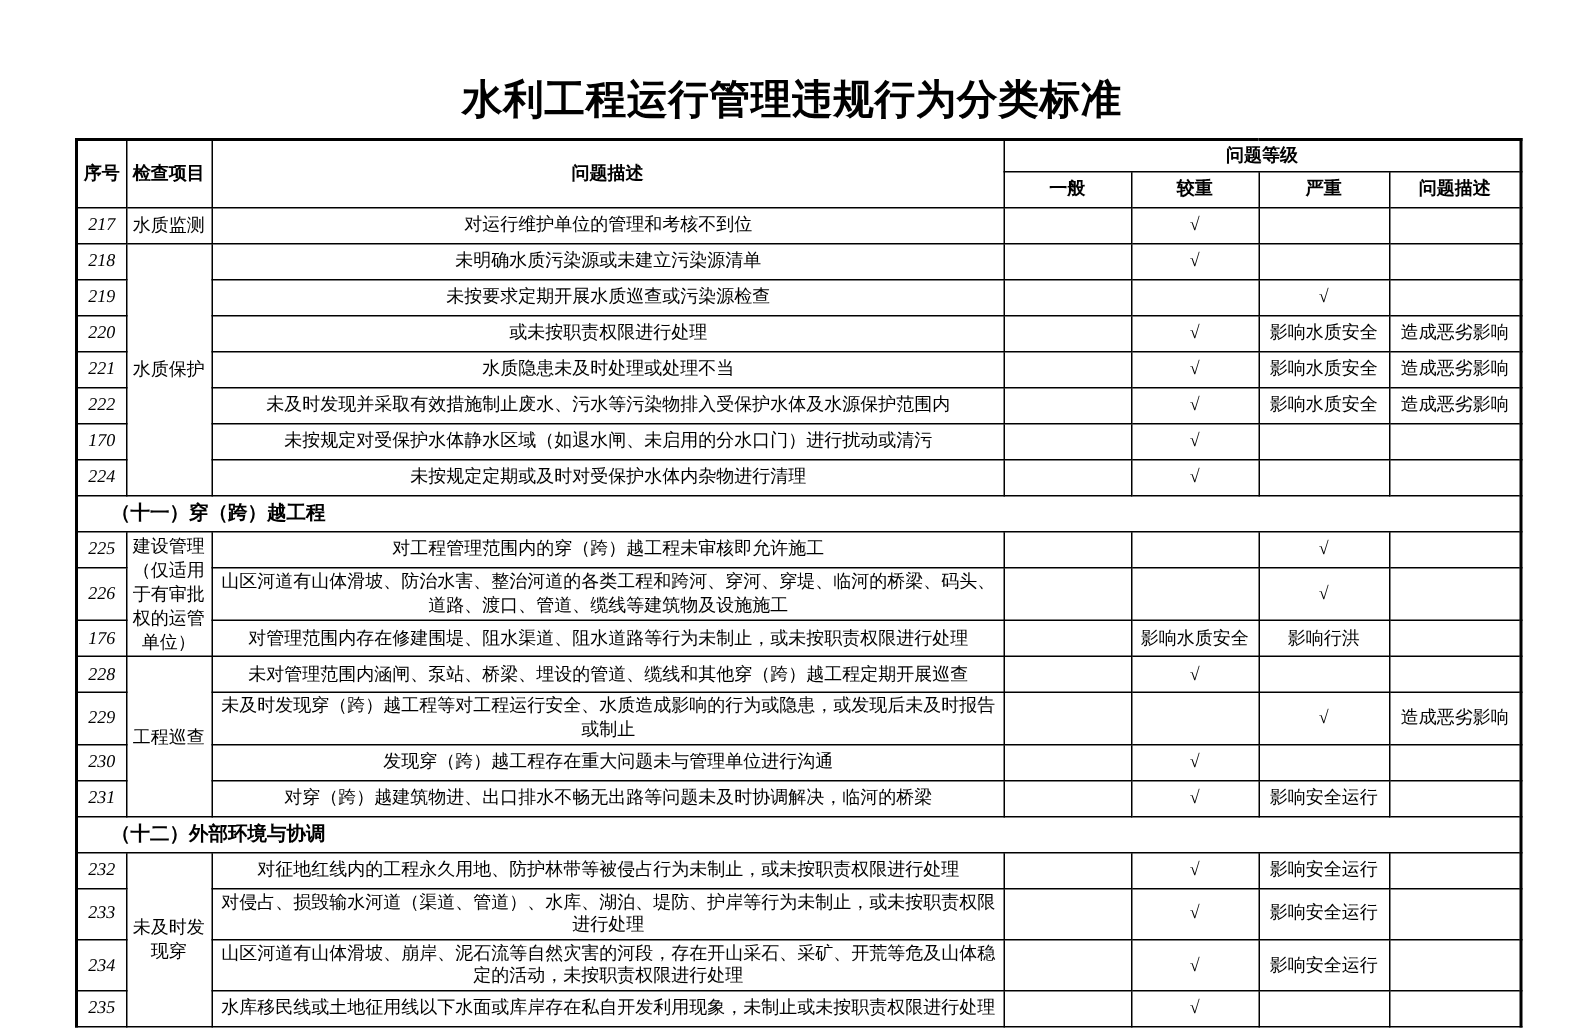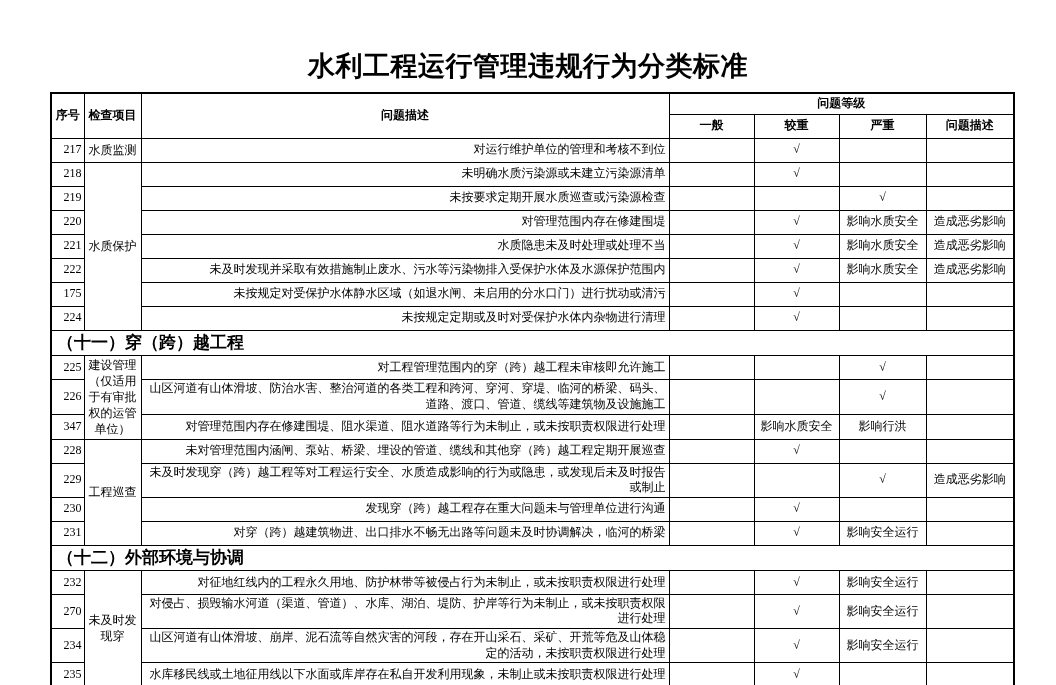--- a/index.html
+++ b/index.html
@@ -44,30 +44,30 @@
     overflow: hidden;
   }
   .main-table thead th {
     font-family: Liberation Sans, sans-serif;
     font-weight: bold;
     text-align: center;
   }
   .main-table thead tr.h-top { height: 21px; }
   .main-table thead tr.h-sub { height: 24px; }
   .main-table tbody tr { height: 24px; }
-  td.c-no   { text-align: right; }
+  td.c-no   { text-align: center; font-style: italic; }
   td.c-item { text-align: center; line-height: 1.35; }
-  td.c-desc { text-align: right; padding-left: 4px; padding-right: 3px; }
+  td.c-desc { text-align: center; padding-left: 4px; padding-right: 3px; }
   td.c-grade { text-align: center; }
   td.c-section {
     font-family: "Liberation Sans", "DejaVu Sans", sans-serif;
     font-weight: bold;
-    font-size: 17px;
+    font-size: 13px;
     text-align: left;
-    padding-left: 5px;
+    padding-left: 22px;
   }
 </style>
 </head>
 <body>
 
 <div class="page">
 
   <h1 class="doc-title">水利工程运行管理违规行为分类标准</h1>
 
   <table class="main-table">
@@ -116,21 +116,21 @@
         <tr>
           <td class="c-no">219</td>
           <td class="c-desc">未按要求定期开展水质巡查或污染源检查</td>
           <td class="c-grade"></td>
           <td class="c-grade"></td>
           <td class="c-grade">√</td>
           <td class="c-grade"></td>
         </tr>
         <tr>
           <td class="c-no">220</td>
-          <td class="c-desc">对管理范围内存在修建围堤</td>
+          <td class="c-desc">或未按职责权限进行处理</td>
           <td class="c-grade"></td>
           <td class="c-grade">√</td>
           <td class="c-grade">影响水质安全</td>
           <td class="c-grade">造成恶劣影响</td>
         </tr>
         <tr>
           <td class="c-no">221</td>
           <td class="c-desc">水质隐患未及时处理或处理不当</td>
           <td class="c-grade"></td>
           <td class="c-grade">√</td>
@@ -139,21 +139,21 @@
         </tr>
         <tr>
           <td class="c-no">222</td>
           <td class="c-desc">未及时发现并采取有效措施制止废水、污水等污染物排入受保护水体及水源保护范围内</td>
           <td class="c-grade"></td>
           <td class="c-grade">√</td>
           <td class="c-grade">影响水质安全</td>
           <td class="c-grade">造成恶劣影响</td>
         </tr>
         <tr>
-          <td class="c-no">175</td>
+          <td class="c-no">170</td>
           <td class="c-desc">未按规定对受保护水体静水区域（如退水闸、未启用的分水口门）进行扰动或清污</td>
           <td class="c-grade"></td>
           <td class="c-grade">√</td>
           <td class="c-grade"></td>
           <td class="c-grade"></td>
         </tr>
         <tr>
           <td class="c-no">224</td>
           <td class="c-desc">未按规定定期或及时对受保护水体内杂物进行清理</td>
           <td class="c-grade"></td>
@@ -175,21 +175,21 @@
         </tr>
         <tr>
           <td class="c-no">226</td>
           <td class="c-desc">山区河道有山体滑坡、防治水害、整治河道的各类工程和跨河、穿河、穿堤、临河的桥梁、码头、道路、渡口、管道、缆线等建筑物及设施施工</td>
           <td class="c-grade"></td>
           <td class="c-grade"></td>
           <td class="c-grade">√</td>
           <td class="c-grade"></td>
         </tr>
         <tr>
-          <td class="c-no">347</td>
+          <td class="c-no">176</td>
           <td class="c-desc">对管理范围内存在修建围堤、阻水渠道、阻水道路等行为未制止，或未按职责权限进行处理</td>
           <td class="c-grade"></td>
           <td class="c-grade">影响水质安全</td>
           <td class="c-grade">影响行洪</td>
           <td class="c-grade"></td>
         </tr>
         <tr>
           <td class="c-no">228</td>
           <td class="c-item" rowspan="4">工程巡查</td>
           <td class="c-desc">未对管理范围内涵闸、泵站、桥梁、埋设的管道、缆线和其他穿（跨）越工程定期开展巡查</td>
@@ -228,21 +228,21 @@
         <tr>
           <td class="c-no">232</td>
           <td class="c-item" rowspan="4">未及时发现穿</td>
           <td class="c-desc">对征地红线内的工程永久用地、防护林带等被侵占行为未制止，或未按职责权限进行处理</td>
           <td class="c-grade"></td>
           <td class="c-grade">√</td>
           <td class="c-grade">影响安全运行</td>
           <td class="c-grade"></td>
         </tr>
         <tr>
-          <td class="c-no">270</td>
+          <td class="c-no">233</td>
           <td class="c-desc">对侵占、损毁输水河道（渠道、管道）、水库、湖泊、堤防、护岸等行为未制止，或未按职责权限进行处理</td>
           <td class="c-grade"></td>
           <td class="c-grade">√</td>
           <td class="c-grade">影响安全运行</td>
           <td class="c-grade"></td>
         </tr>
         <tr>
           <td class="c-no">234</td>
           <td class="c-desc">山区河道有山体滑坡、崩岸、泥石流等自然灾害的河段，存在开山采石、采矿、开荒等危及山体稳定的活动，未按职责权限进行处理</td>
           <td class="c-grade"></td>

